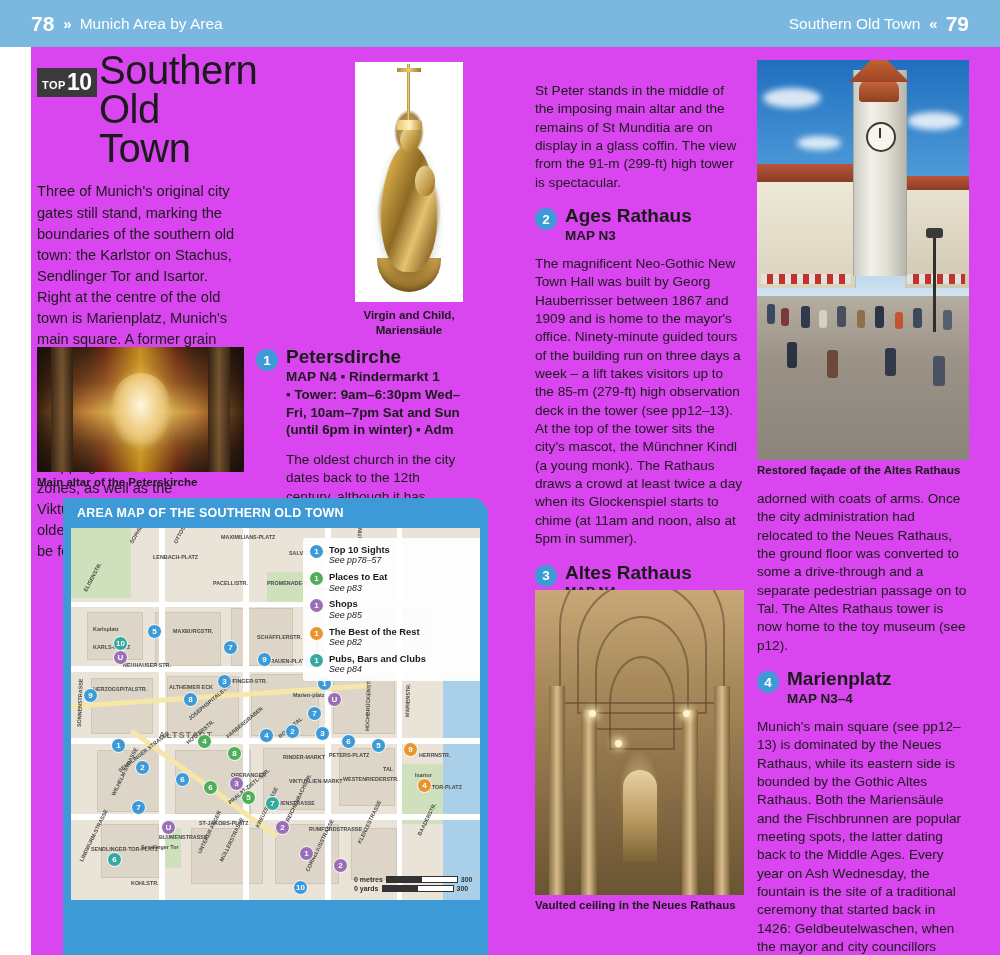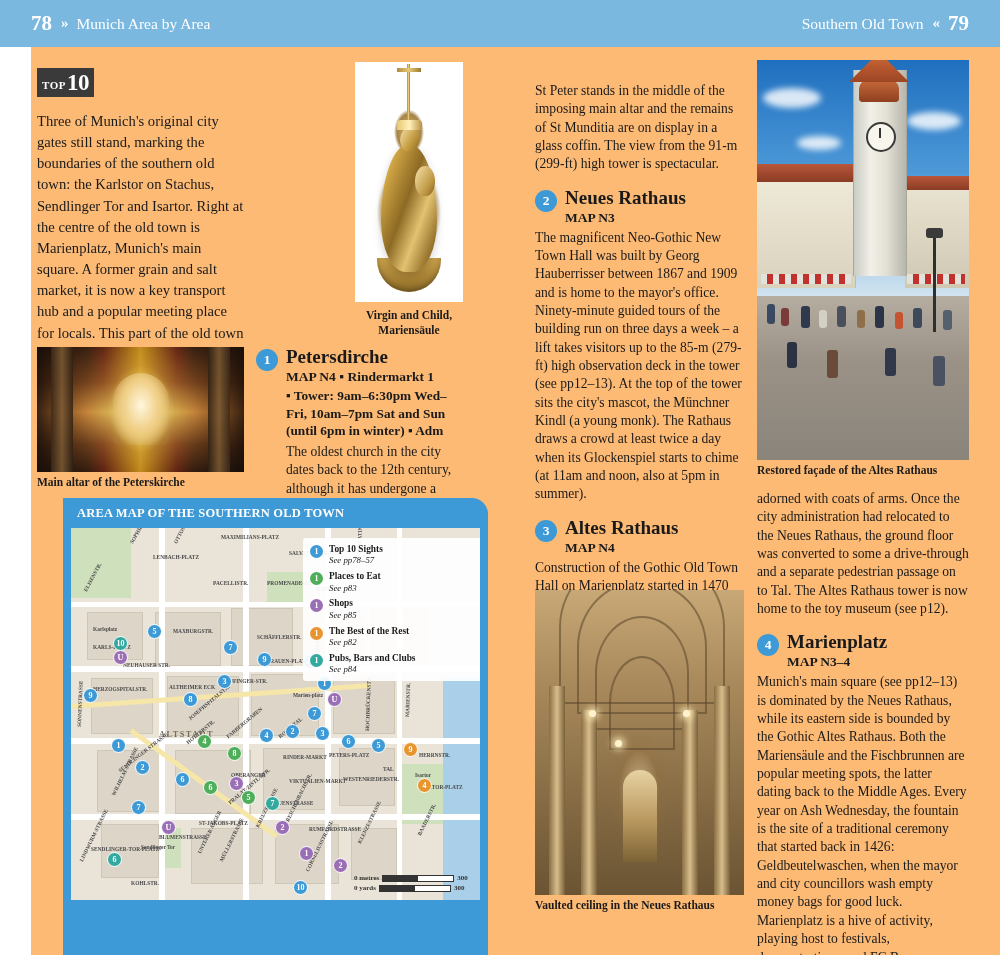--- a/index.html
+++ b/index.html
@@ -6,22 +6,21 @@
   body{
     width:1000px;height:955px;
     background:#ffffff;
     font-family:"Liberation Sans", sans-serif;
     color:#1a1a1a;
     overflow:hidden;
     position:relative;
   }
   .page{
     position:absolute;inset:0;
-    background:#fdba74;
-    font-family:Liberation Serif, serif;
+    background:#d946ef;
   }
   
   .header{
     position:absolute;left:0;top:0;width:1000px;height:47px;
     background:#7ab8e0;
   }
   .header-inner{
     position:absolute;left:31px;top:0;width:938px;height:47px;
     display:flex;align-items:center;justify-content:space-between;
   }
@@ -175,21 +174,21 @@
   .sight-h{
     font-size:19px;font-weight:bold;color:#1a1a1a;line-height:1.05;
   }
   .mapref{
     font-size:13.5px;font-weight:bold;color:#1a1a1a;margin-top:2px;
   }
   .details{
     font-size:13.3px;line-height:1.33;margin-top:2px;font-weight:bold;
   }
   .body{
-    font-size:13.6px;line-height:1.35;margin-top:3px;
+    font-size:13.6px;line-height:1.35;margin-top:12px;
   }
   .body.first{margin-top:0;}
   em{font-style:italic;}
 
   
   .mapbox{
     position:absolute;left:37px;top:498px;width:425px;height:496px;
     background:#3d9ad6;
     border-radius:0 16px 16px 0;
     margin-left:26px;
@@ -364,20 +363,24 @@
     </div>
   </div>
   <div class="left-strip"></div>
 
   <div class="col col1">
     <div class="title-wrap">
       <span class="top10">
         <span class="t-top">TOP</span><span class="t-num">10</span>
       </span>
     </div>
+    <h1 class="title" style="margin-top:-46px;margin-left:62px;">
+      <span>Southern</span><br>
+      <span>Old Town</span>
+    </h1>
     <div class="intro">Three of Munich's original city gates still stand, marking the boundaries of the southern old town: the Karlstor on Stachus, Sendlinger Tor and Isartor. Right at the centre of the old town is Marienplatz, Munich's main square. A former grain and salt market, it is now a key transport hub and a popular meeting place for locals. This part of the old town is also home to most of the city's shopping areas and pedestrian zones, as well as the Viktualienmarkt. Some of the oldest buildings in the city can be found in this part of Munich.</div>
   </div>
 
   <div class="statue-fig">
     <div class="statue-img">
       <div class="statue-pole"></div>
       <div class="statue-cross"></div>
       <div class="statue-moon"></div>
       <div class="statue-body"></div>
       <div class="statue-child"></div>
@@ -579,21 +582,21 @@
       </div>
     </div>
   </div>
 
   <div class="col col3">
     <div class="body first" style="margin-top:22px;">St Peter stands in the middle of the imposing main altar and the remains of St Munditia are on display in a glass coffin. The view from the 91-m (299-ft) high tower is spectacular.</div>
 
     <div class="sight">
       <div class="num">2</div>
       <div>
-        <div class="sight-h">Neues Rathaus</div>
+        <div class="sight-h">Ages Rathaus</div>
         <div class="mapref">MAP N3</div>
       </div>
     </div>
     <div class="body">The magnificent Neo-Gothic New Town Hall was built by Georg Hauberrisser between 1867 and 1909 and is home to the mayor's office. Ninety-minute guided tours of the building run on three days a week – a lift takes visitors up to the 85-m (279-ft) high observation deck in the tower (see pp12–13). At the top of the tower sits the city's mascot, the Münchner Kindl (a young monk). The Rathaus draws a crowd at least twice a day when its Glockenspiel starts to chime (at 11am and noon, also at 5pm in summer).</div>
 
     <div class="sight">
       <div class="num">3</div>
       <div>
         <div class="sight-h">Altes Rathaus</div>
         <div class="mapref">MAP N4</div>

